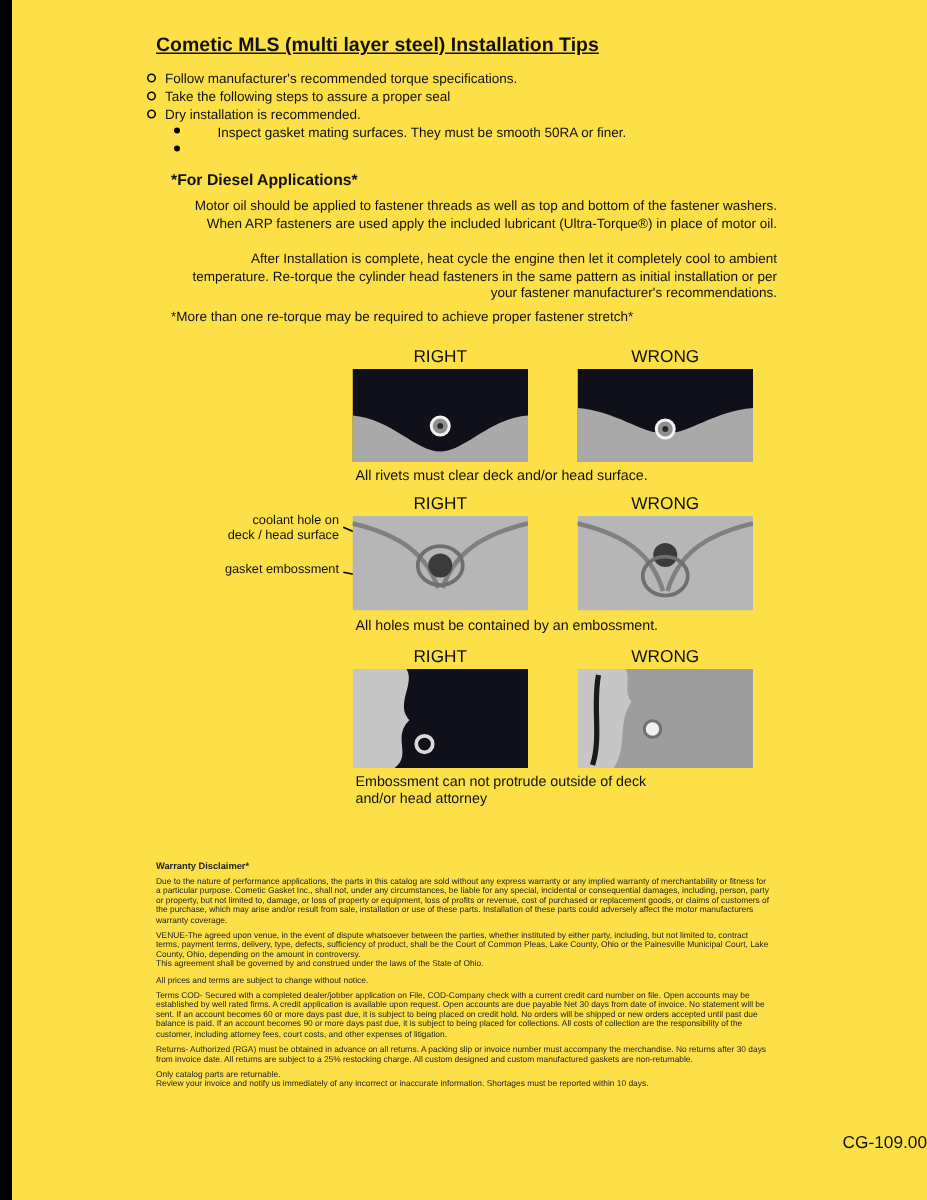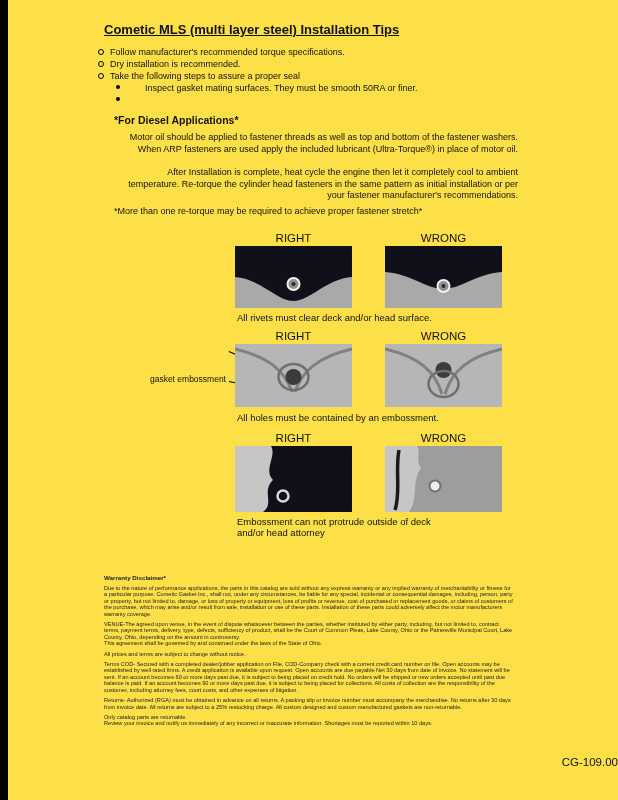--- a/index.html
+++ b/index.html
@@ -61,25 +61,25 @@
 
   <h1 class="title">Cometic MLS (multi layer steel) Installation Tips</h1>
 
   <div class="bullets">
     <div class="b-item">
       <span class="ob"></span>
       <span>Follow manufacturer's recommended torque specifications.</span>
     </div>
     <div class="b-item">
       <span class="ob"></span>
-      <span>Dry installation is recommended.</span>
+      <span>Take the following steps to assure a proper seal</span>
     </div>
     <div class="b-item">
       <span class="ob"></span>
-      <span>Take the following steps to assure a proper seal</span>
+      <span>Dry installation is recommended.</span>
     </div>
     <div class="b-item b-sub">
       <span class="fb"></span>
       <span>Inspect gasket mating surfaces.  They must be smooth 50RA or finer.</span>
     </div>
     <div class="b-item b-sub">
       <span class="fb"></span>
     </div>
   </div>
 
@@ -103,20 +103,22 @@
       <rect width="117" height="62" fill="#10101a"></rect>
       <path d="M0,26 C26,28 42,43 58.5,43 C75,43 91,28 117,26 L117,62 L0,62 Z" fill="#a9a9a9"></path>
       <circle cx="58.5" cy="40" r="6" fill="#8f8f8f" stroke="#f2f2f2" stroke-width="2"></circle>
       <circle cx="58.5" cy="40" r="2" fill="#2a2a2a"></circle>
     </svg>
   </div>
   <div class="caption cap1">All rivets must clear deck and/or head surface.</div>
 
   <span class="dlabel r2l colL">RIGHT</span>
   <span class="dlabel r2l colR">WRONG</span>
+  <div class="annot an1">coolant hole on
+deck / head surface</div>
   <div class="annot an2">gasket embossment</div>
   <div class="pline pl1"></div>
   <div class="pline pl2"></div>
   <div class="panel r2p colL">
     <svg width="117" height="63" viewBox="0 0 117 63" xmlns="http://www.w3.org/2000/svg">
       <rect width="117" height="63" fill="#b6b6b6"></rect>
       <path d="M0,5 C34,13 50,27 57,48" stroke="#808080" stroke-width="3" fill="none"></path>
       <path d="M117,5 C83,13 67,27 60,48" stroke="#808080" stroke-width="3" fill="none"></path>
       <ellipse cx="58.5" cy="33" rx="15" ry="13" fill="none" stroke="#6f6f6f" stroke-width="2.5"></ellipse>
       <circle cx="58.5" cy="33" r="8" fill="#3b3b3b"></circle>

